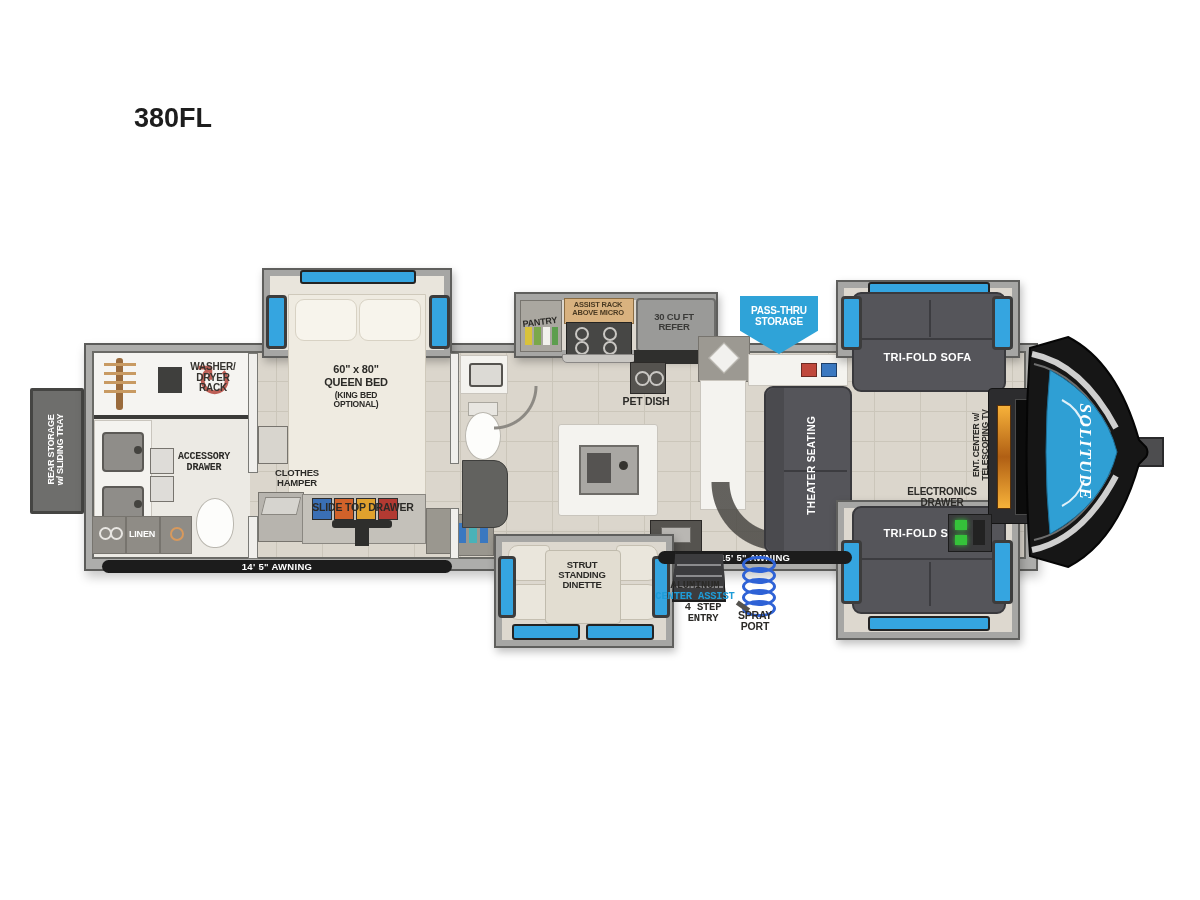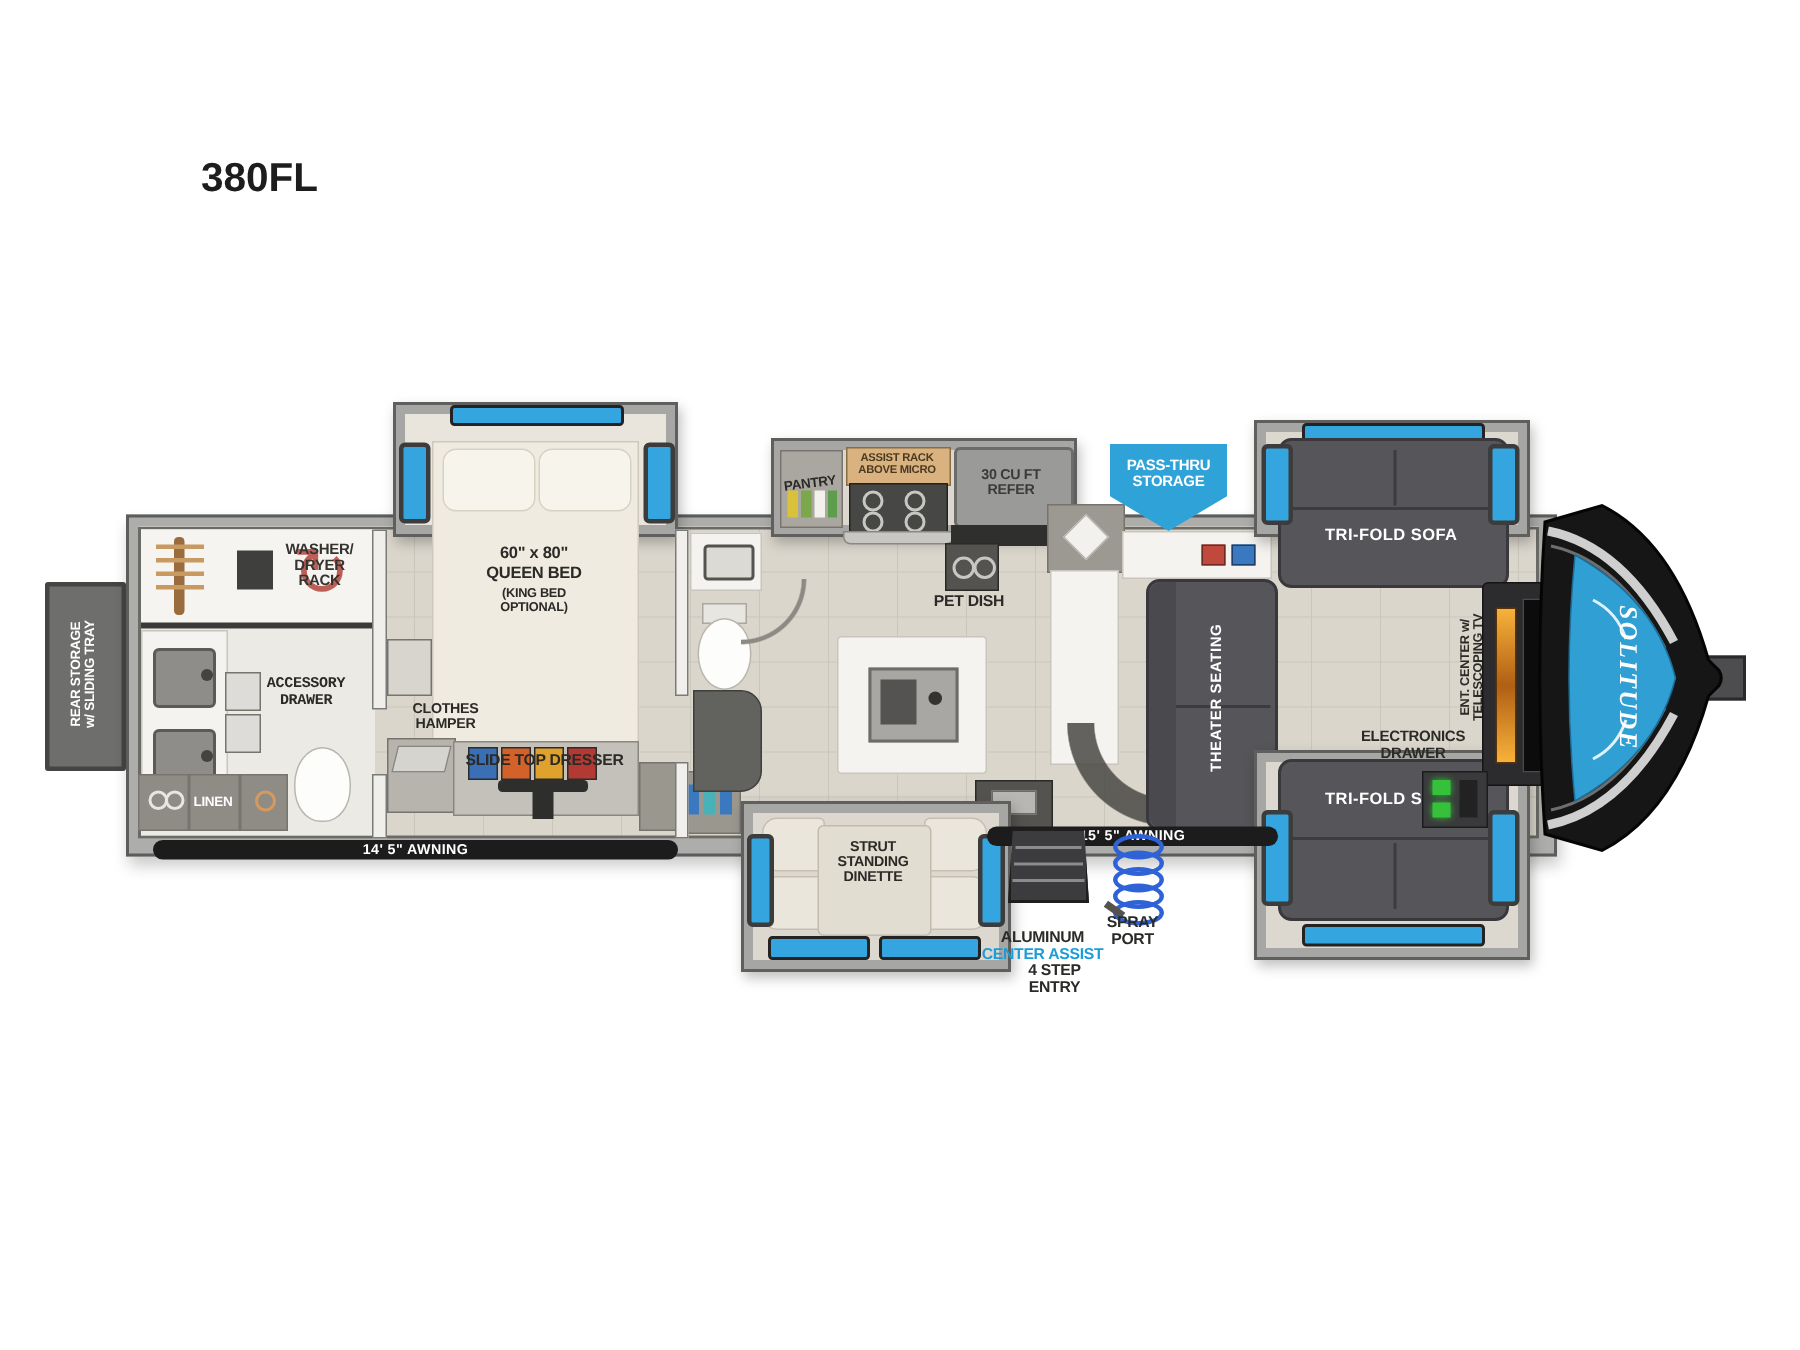--- a/index.html
+++ b/index.html
@@ -111,21 +111,21 @@
 HAMPER</div>
   <div class="cab" style="left:258px;top:492px;width:44px;height:48px;background:#b7b4ae;">
     <div class="abs" style="left:4px;top:4px;width:34px;height:16px;background:#d6d4cf;border:1px solid #8a8781;transform:skewX(-14deg);"></div>
   </div>
 
   <div class="cab" style="left:302px;top:494px;width:122px;height:48px;background:#c4c1ba;border-color:#8a8781;"></div>
   <div class="abs" style="left:312px;top:498px;width:18px;height:20px;background:#3a6fb5;border:1px solid #2c2c2c;"></div>
   <div class="abs" style="left:334px;top:498px;width:18px;height:20px;background:#d2622a;border:1px solid #2c2c2c;"></div>
   <div class="abs" style="left:356px;top:498px;width:18px;height:20px;background:#e0a12d;border:1px solid #2c2c2c;"></div>
   <div class="abs" style="left:378px;top:498px;width:18px;height:20px;background:#b23a32;border:1px solid #2c2c2c;"></div>
-  <div class="lbl" style="left:298px;top:502px;width:130px;font-size:10.5px;">SLIDE TOP DRESSER</div>
+  <div class="lbl" style="left:298px;top:502px;width:130px;font-size:10.5px;">SLIDE TOP DRAWER</div>
 
   <div class="abs" style="left:332px;top:520px;width:60px;height:8px;background:#2e2e2c;border-radius:3px;"></div>
   <div class="abs" style="left:355px;top:528px;width:14px;height:18px;background:#2e2e2c;"></div>
 
   <div class="cab" style="left:426px;top:508px;width:24px;height:44px;background:#9a978f;"></div>
   <div class="cab" style="left:452px;top:514px;width:40px;height:40px;background:#9a978f;">
     <div class="abs" style="left:5px;top:8px;width:8px;height:20px;background:#3a78c0;"></div>
     <div class="abs" style="left:16px;top:8px;width:8px;height:20px;background:#49b2b8;"></div>
     <div class="abs" style="left:27px;top:8px;width:8px;height:20px;background:#3a78c0;"></div>
   </div>
@@ -282,21 +282,21 @@
   </div>
   <div class="awn" style="left:658px;top:551px;width:194px;height:13px;">
     <span class="lbl lbl-w" style="position:static;font-size:9.5px;letter-spacing:.3px;">15' 5" AWNING</span>
   </div>
 
   <div class="abs" style="left:672px;top:552px;width:50px;height:46px;background:#3c3c3e;border:2px solid #1e1e1e;clip-path:polygon(6% 0,94% 0,100% 100%,0 100%);">
     <div class="abs" style="left:6%;top:10px;width:88%;height:2px;background:#8b8b8d;"></div>
     <div class="abs" style="left:4%;top:21px;width:92%;height:2px;background:#8b8b8d;"></div>
     <div class="abs" style="left:2%;top:32px;width:96%;height:2px;background:#8b8b8d;"></div>
   </div>
-  <div class="abs" style="left:652px;top:620px;width:86px;text-align:center;">
+  <div class="abs" style="left:652px;top:580px;width:86px;text-align:center;font-family:Liberation Mono, monospace;">
     <div class="lbl" style="position:static;font-size:10.5px;">ALUMINUM</div>
     <div class="lbl" style="position:static;font-size:10.5px;color:#1e9cd8;">CENTER ASSIST</div>
     <div class="lbl" style="position:static;font-size:10.5px;margin-left:16px;">4 STEP ENTRY</div>
   </div>
   <div class="abs" style="left:742px;top:556px;width:30px;">
     <div class="coil" style="margin-top:0;"></div>
     <div class="coil"></div>
     <div class="coil"></div>
     <div class="coil"></div>
     <div class="coil"></div>

